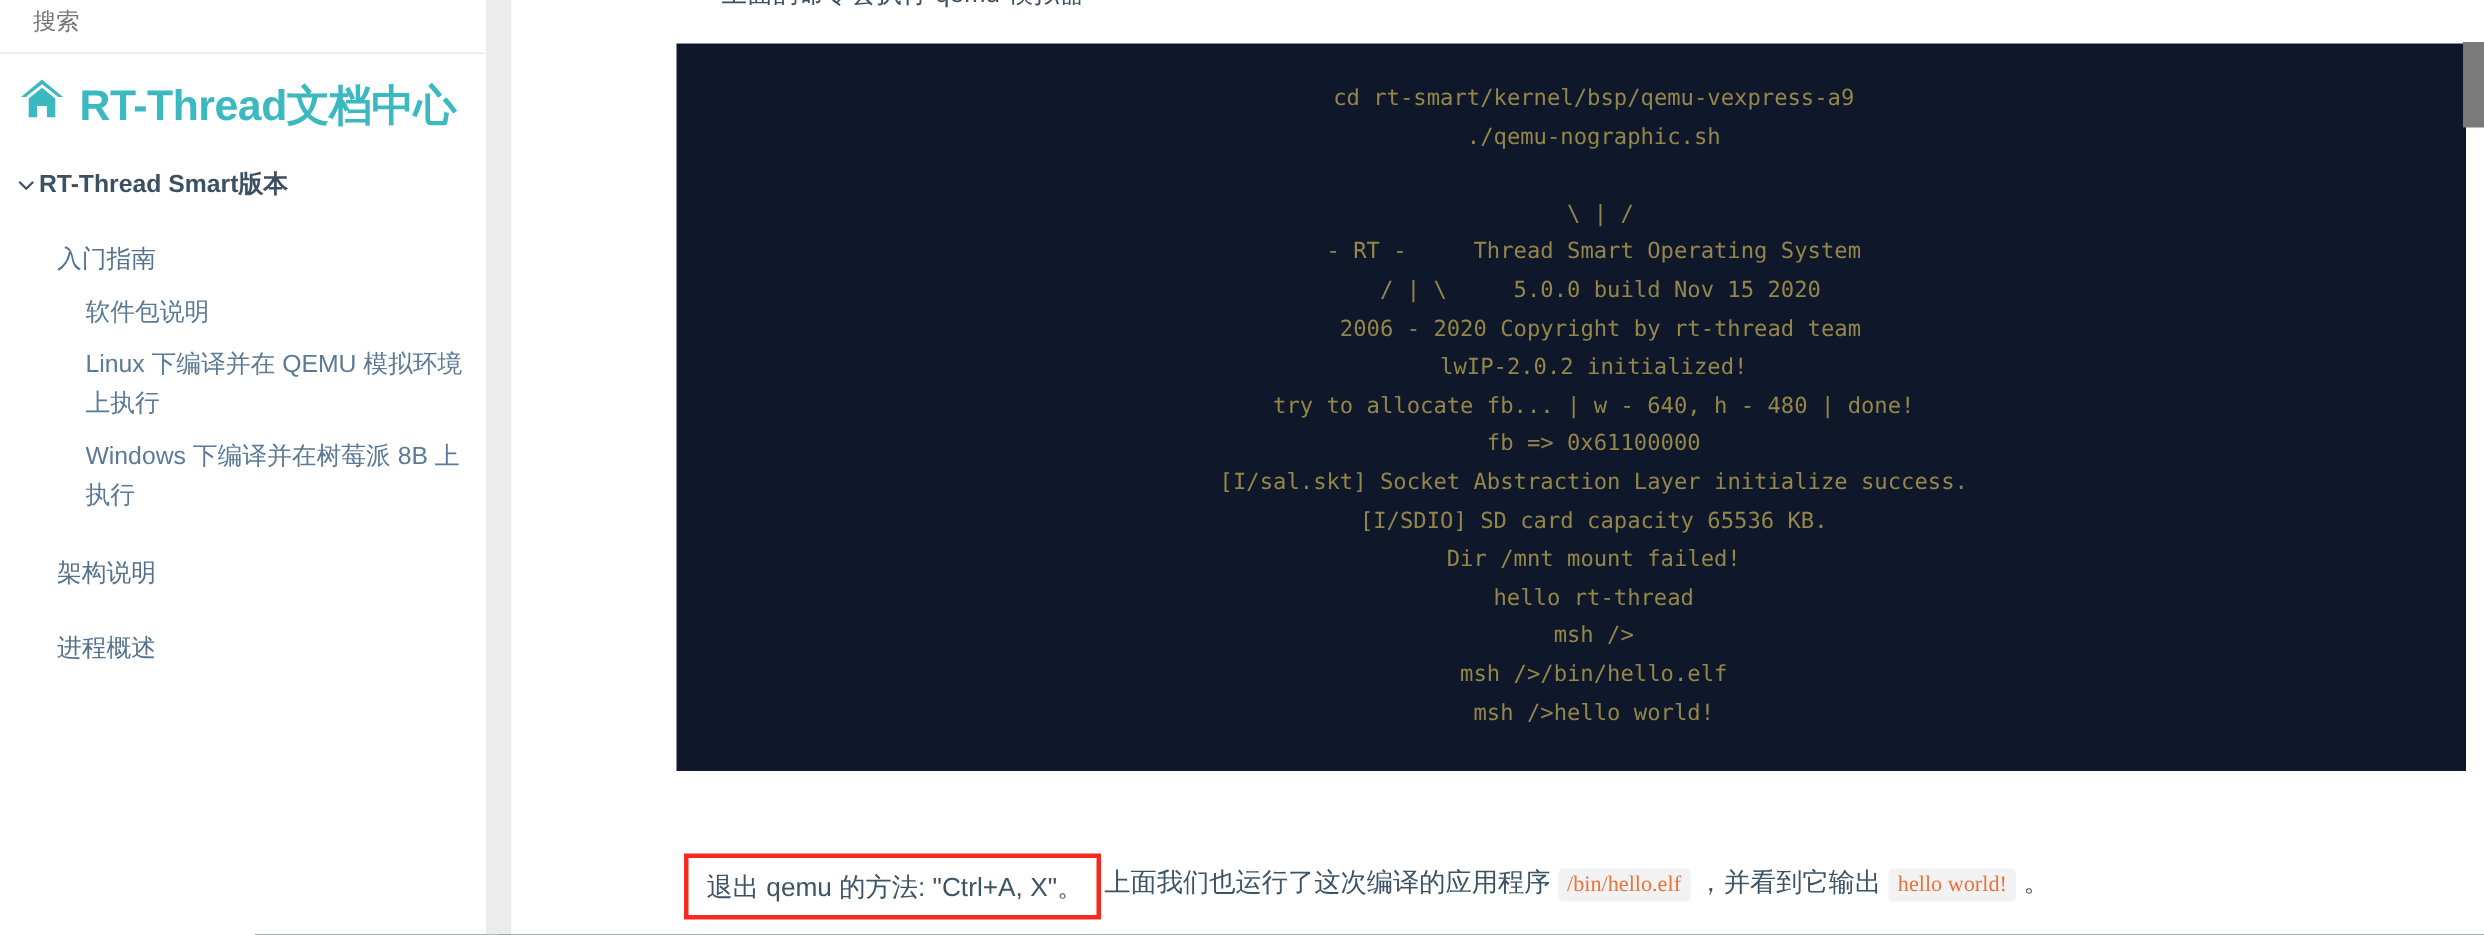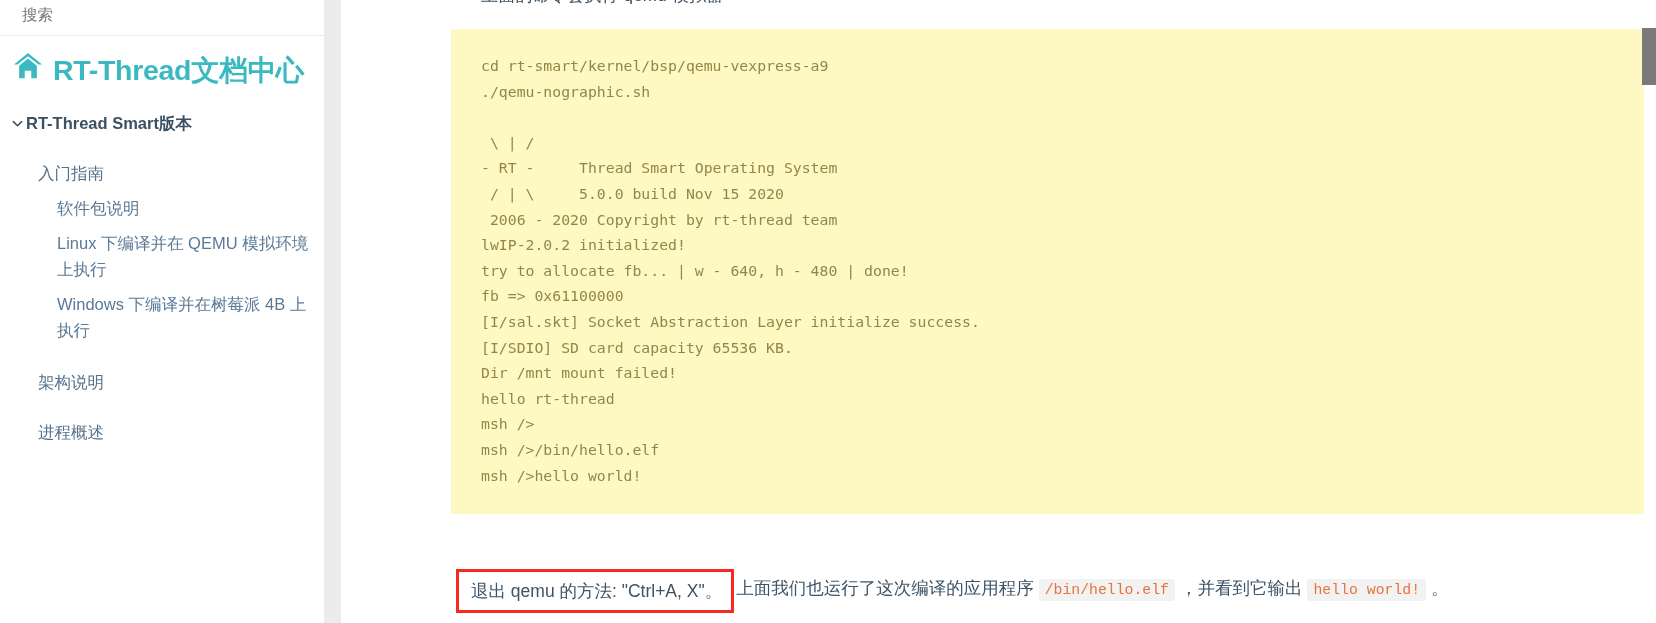--- a/index.html
+++ b/index.html
@@ -70,22 +70,23 @@
     position:absolute;left:341px;top:0;right:0;height:623px;
     background:#ffffff;overflow:hidden;
   }
   #clipped-top{
     position:absolute;left:140px;top:-16px;
     font-size:17px;color:#3c5063;white-space:nowrap;
     letter-spacing:.2px;
   }
   #codeblock{
     position:absolute;left:110px;top:29px;right:12px;
-    background:#fef9c3;
+    background:#0f172a;
     padding:24px 0 26px 0;
+    text-align:center;
   }
   #codeblock pre{
     margin:0;padding:0 0 0 30px;
     font-family:"DejaVu Sans Mono","Liberation Mono",monospace;
     font-size:14.8px;line-height:25.6px;
     color:#938648;
     white-space:pre;
   }
   #para{
     position:absolute;left:115px;top:548px;right:10px;
@@ -94,21 +95,21 @@
   }
   .redbox{
     display:inline-block;
     border:3px solid #f42a1e;
     padding:9px 9px 9px 12px;
     margin:0 2px 0 0;
     line-height:20px;
     position:relative;top:3px;
   }
   .icode{
-    font-family:Liberation Mono, monospace;
+    font-family:Liberation Serif, serif;
     font-size:14.8px;color:#e8743b;
     background:#f2f2f3;
     padding:3px 6px;border-radius:3px;
     margin:0 5px;
   }
 
   
   #scrollbar-track{
     position:absolute;right:0;top:0;width:14px;height:623px;
     background:transparent;
@@ -143,21 +144,21 @@
       <div class="nav-root">
         <svg class="chev" viewBox="0 0 14 14">
           <path d="M2.5 5 L7 9.5 L11.5 5" fill="none" stroke="#3c5063" stroke-width="1.6" stroke-linecap="round" stroke-linejoin="round"></path>
         </svg>
         <span class="nav-root-label">RT-Thread Smart版本</span>
       </div>
 
       <div class="nav-l1">入门指南</div>
       <div class="nav-l2">软件包说明</div>
       <div class="nav-l2">Linux 下编译并在 QEMU 模拟环境上执行</div>
-      <div class="nav-l2">Windows 下编译并在树莓派 4B 上执行</div>
+      <div class="nav-l2">Windows 下编译并在树莓派 8B 上执行</div>
       <div class="nav-l1">架构说明</div>
       <div class="nav-l1">进程概述</div>
 
     </nav>
   </aside>
 
   <div id="gutter"></div>
 
   <main id="main">
 

